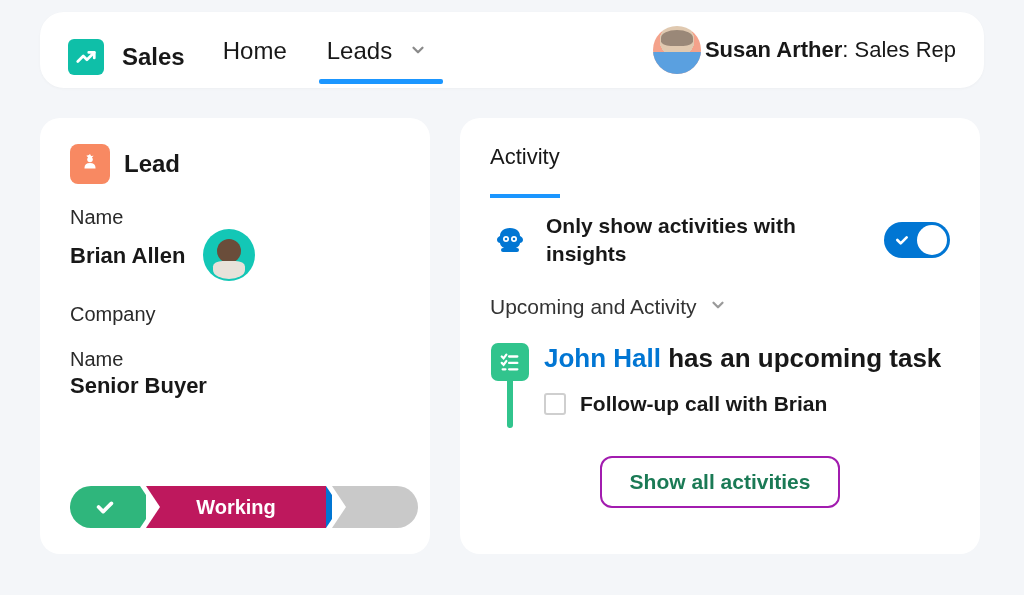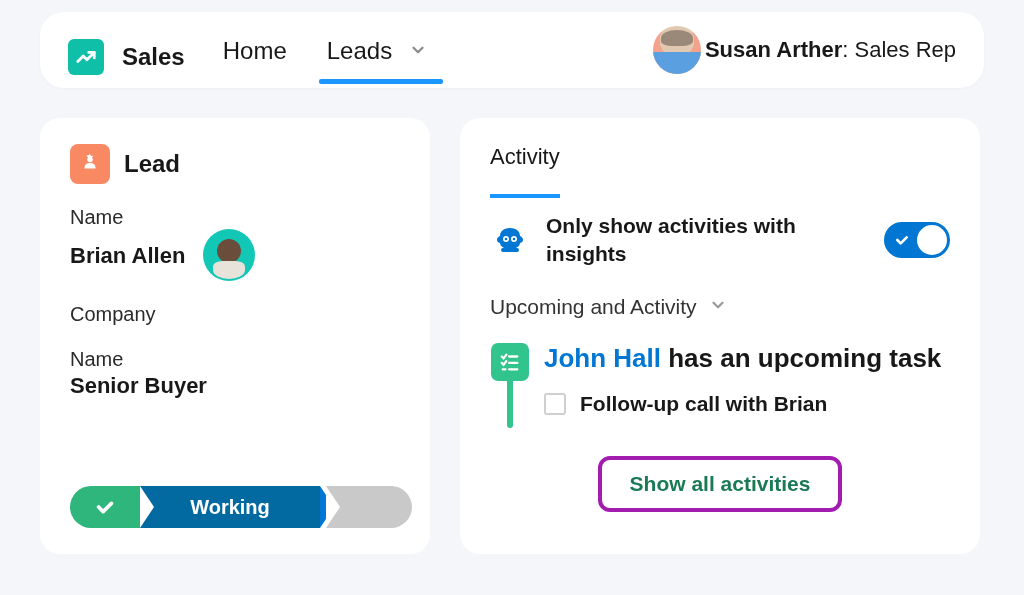--- a/index.html
+++ b/index.html
@@ -48,21 +48,21 @@
   .lead-name-row { display: flex; align-items: center; gap: 18px; }
   .avatar.small { width: 52px; height: 52px; }
   .avatar.user-brian { background: #13c7b6; position: relative; }
   .avatar.user-brian::before { content:""; position:absolute; top:10px; left:14px; width:24px; height:24px; background:#6a4d3a; border-radius:50%; }
   .avatar.user-brian::after { content:""; position:absolute; bottom:2px; left:10px; right:10px; height:18px; background:#e7e2da; border-radius:30% 30% 50% 50%; }
   
   .path { position:absolute; left:30px; bottom:26px; display:flex; align-items:center; height:42px; }
   .path-seg { height:42px; display:flex; align-items:center; justify-content:center; color:#fff; font-size:20px; font-weight:700; position:relative; }
   .seg-prev { width:70px; background:#2fb67c; border-radius:22px 0 0 22px; }
   .seg-prev::after { content:""; position:absolute; right:-14px; top:0; border-top:21px solid transparent; border-bottom:21px solid transparent; border-left:14px solid #2fb67c; }
-  .seg-curr { width:180px; background:#0369a1; margin-left:0; }
+  .seg-curr { width:180px; background:#be185d; margin-left:6px; }
   .seg-curr::before { content:""; position:absolute; left:0; top:0; border-top:21px solid transparent; border-bottom:21px solid transparent; border-left:14px solid #fff; }
   .seg-curr::after { content:""; position:absolute; right:-14px; top:0; border-top:21px solid transparent; border-bottom:21px solid transparent; border-left:14px solid #0176d3; }
   .seg-next { width:86px; background:#c9c9c9; margin-left:6px; border-radius:0 22px 22px 0; }
   .seg-next::before { content:""; position:absolute; left:0; top:0; border-top:21px solid transparent; border-bottom:21px solid transparent; border-left:14px solid #fff; }
   
   .activity-tab { display:inline-block; font-size:22px; padding-bottom:24px; border-bottom:4px solid #1b96ff; }
   .insight-row { display:flex; align-items:center; gap:16px; margin-top:14px; }
   .einstein-icon { width:40px; height:40px; flex:0 0 40px; }
   .insight-text { font-size:21px; font-weight:700; line-height:1.35; flex:1; }
   .toggle {
@@ -76,21 +76,21 @@
   .task-icon { width:38px; height:38px; border-radius:7px; background:#31c48d; display:flex; align-items:center; justify-content:center; }
   .task-stem { width:6px; flex:1; background:#31c48d; margin-top:-1px; border-radius:0 0 3px 3px; min-height:48px; }
   .task-body { flex:1; }
   .task-heading { font-size:26px; font-weight:700; }
   .task-heading .who { color:#0176d3; }
   .subtask { display:flex; align-items:center; gap:14px; margin-top:18px; }
   .checkbox { width:22px; height:22px; border:2px solid #cfcfcf; border-radius:3px; cursor:pointer; }
   .subtask-label { font-size:21px; font-weight:700; }
   .show-all {
     margin:28px auto 0 auto; display:block; padding:12px 28px;
-    border:4px solid #a21caf; color:#1a7a55; background:transparent; border-radius:12px;
+    border:2px solid #a21caf; color:#1a7a55; background:transparent; border-radius:12px;
     font-size:21px; font-weight:600; cursor:pointer;
   }
 </style>
 </head>
 <body>
 
 <div class="canvas">
 
   <div class="navbar">
     <div class="app-logo">

